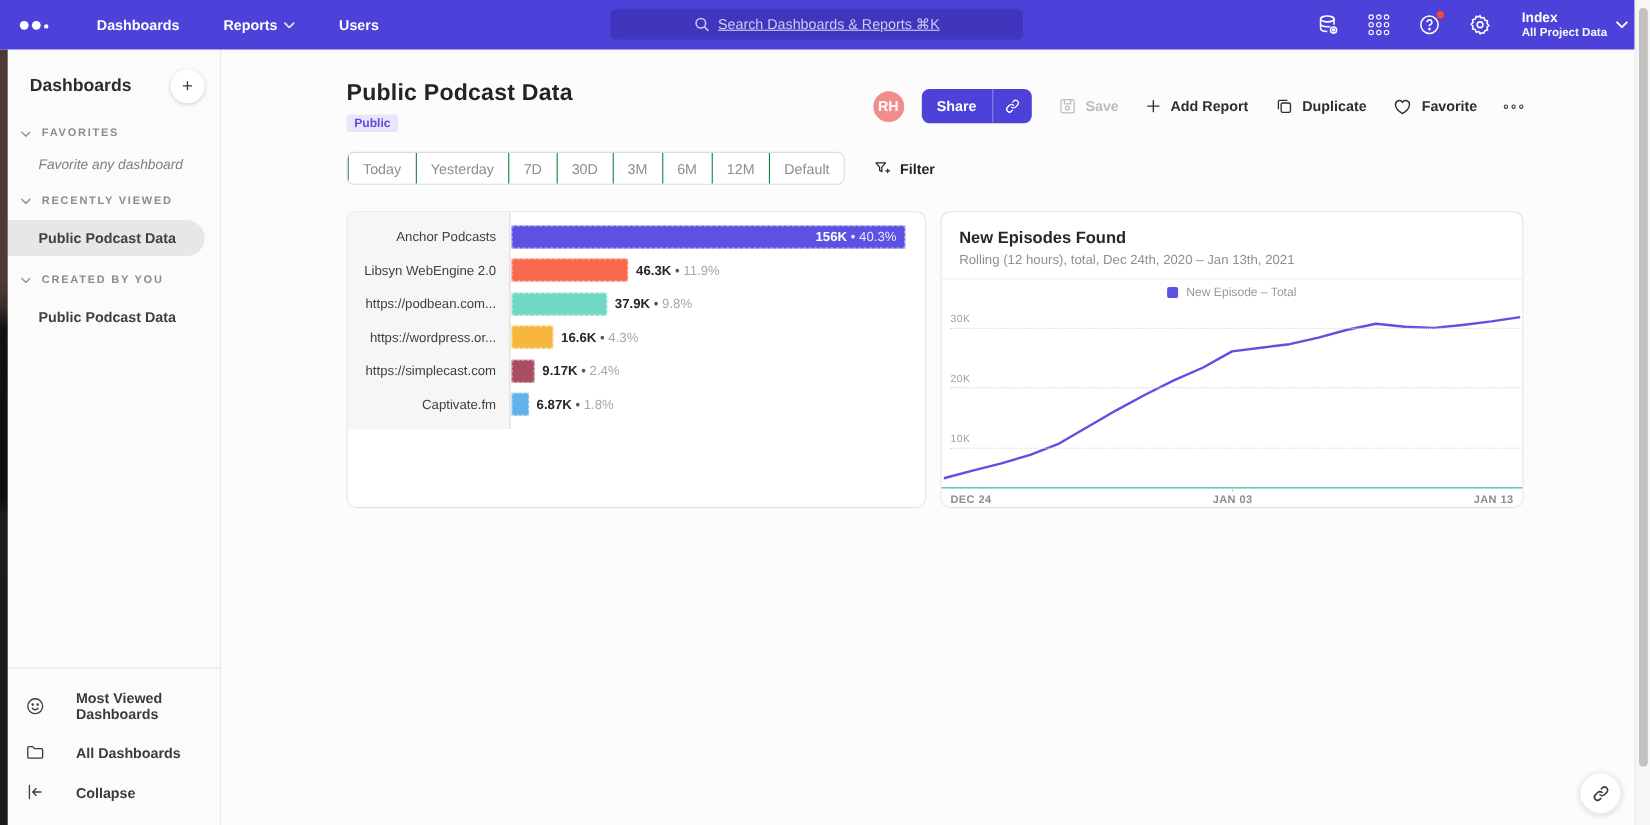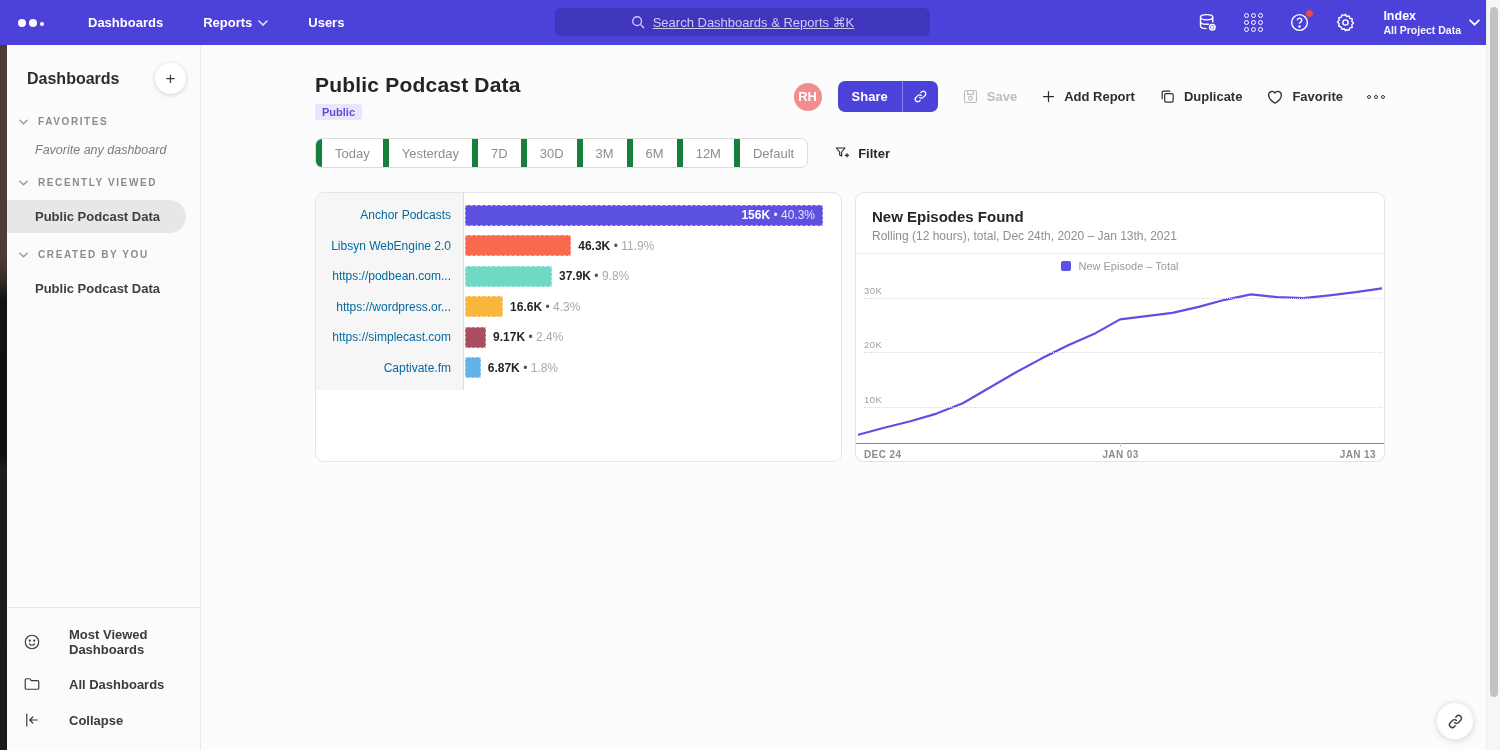--- a/index.html
+++ b/index.html
@@ -57,38 +57,38 @@
   .share-btn .share-txt { color:#fff; font-size:13px; font-weight:700; padding:8px 14px; }
   .share-btn .share-link { border-left:1px solid rgba(255,255,255,.35); padding:7px 10px; display:flex; align-items:center; }
   .act { display:flex; align-items:center; gap:8px; font-size:13px; font-weight:700; color:#2e2e2e; cursor:pointer; white-space:nowrap; }
   .act.disabled { color:#bdbdbd; cursor:default; }
   .more-dots { display:flex; gap:3px; cursor:pointer; }
   .more-dots b { width:4px; height:4px; border:1.3px solid #3a3a3a; border-radius:50%; }
 
   
   .toolbar { display:flex; align-items:center; gap:26px; margin-top:18px; }
   .date-control { display:flex; align-items:stretch; background:#fff; border:1px solid #dcdcdc; border-radius:7px; overflow:hidden; height:30px; }
-  .dc-cell { display:flex; align-items:center; padding:0 13px; font-size:13px; color:#8e8e8e; border-left:6px solid #15803d; cursor:pointer; white-space:nowrap; }
+  .dc-cell { display:flex; align-items:center; padding:0 13px; font-size:13px; color:#8e8e8e; border-left:1px solid #15803d; cursor:pointer; white-space:nowrap; }
   .dc-cell.first { border-left:none; gap:9px; color:#262626; font-weight:700; }
   .filter { display:flex; align-items:center; gap:8px; font-size:13px; font-weight:700; color:#262626; cursor:pointer; }
 
   
   .cards { display:flex; gap:13px; margin-top:24px; }
   .card { background:#fff; border:1px solid #e4e4e4; border-radius:9px; height:270px; overflow:hidden; }
   .card1 { width:527px; }
   .card2 { width:530px; }
   .card-head { padding:15px 16px 10px 16px; border-bottom:1px solid #ededed; }
   .card-title { font-size:15px; font-weight:700; color:#262626; }
   .card-sub { font-size:12px; color:#8f8f8f; margin-top:4px; }
 
   
   .bar-body { height:210px; display:flex; flex-direction:column; padding-top:7px; position:relative; }
   .bar-body::before { content:""; position:absolute; left:0; top:0; bottom:13px; width:147px; background:#f6f6f6; border-right:1px solid #dcdcdc; }
   .bar-row { display:flex; align-items:center; height:30.5px; position:relative; }
-  .bar-label { width:147px; flex:0 0 147px; text-align:right; padding-right:12px; font-size:12px; color:#0369a1; position:relative; z-index:1; }
+  .bar-label { width:147px; flex:0 0 147px; text-align:right; padding-right:12px; font-size:12px; color:#404040; position:relative; z-index:1; }
   .bar-area { display:flex; align-items:center; flex:1; padding-left:2px; }
   .bar-track { width:358px; flex:0 0 358px; position:relative; display:flex; align-items:center; }
   .bar-fill { height:21px; border:1px dashed rgba(255,255,255,.55); position:relative; }
   .inbar { position:absolute; right:7px; top:50%; transform:translateY(-50%); font-size:12px; font-weight:700; color:#fff; white-space:nowrap; }
   .inbar .pct { font-weight:400; color:rgba(255,255,255,.85); }
   .outvals { font-size:12px; font-weight:700; color:#262626; margin-left:8px; white-space:nowrap; position:absolute; left:100%; }
   .bar-fill .outvals { top:50%; transform:translateY(-50%); margin-left:8px; }
   .pct { font-weight:400; color:#a8a8a8; }
   .pct::before { content:"• "; color:#555; }
   .inbar .pct::before { color:rgba(255,255,255,.85); }

